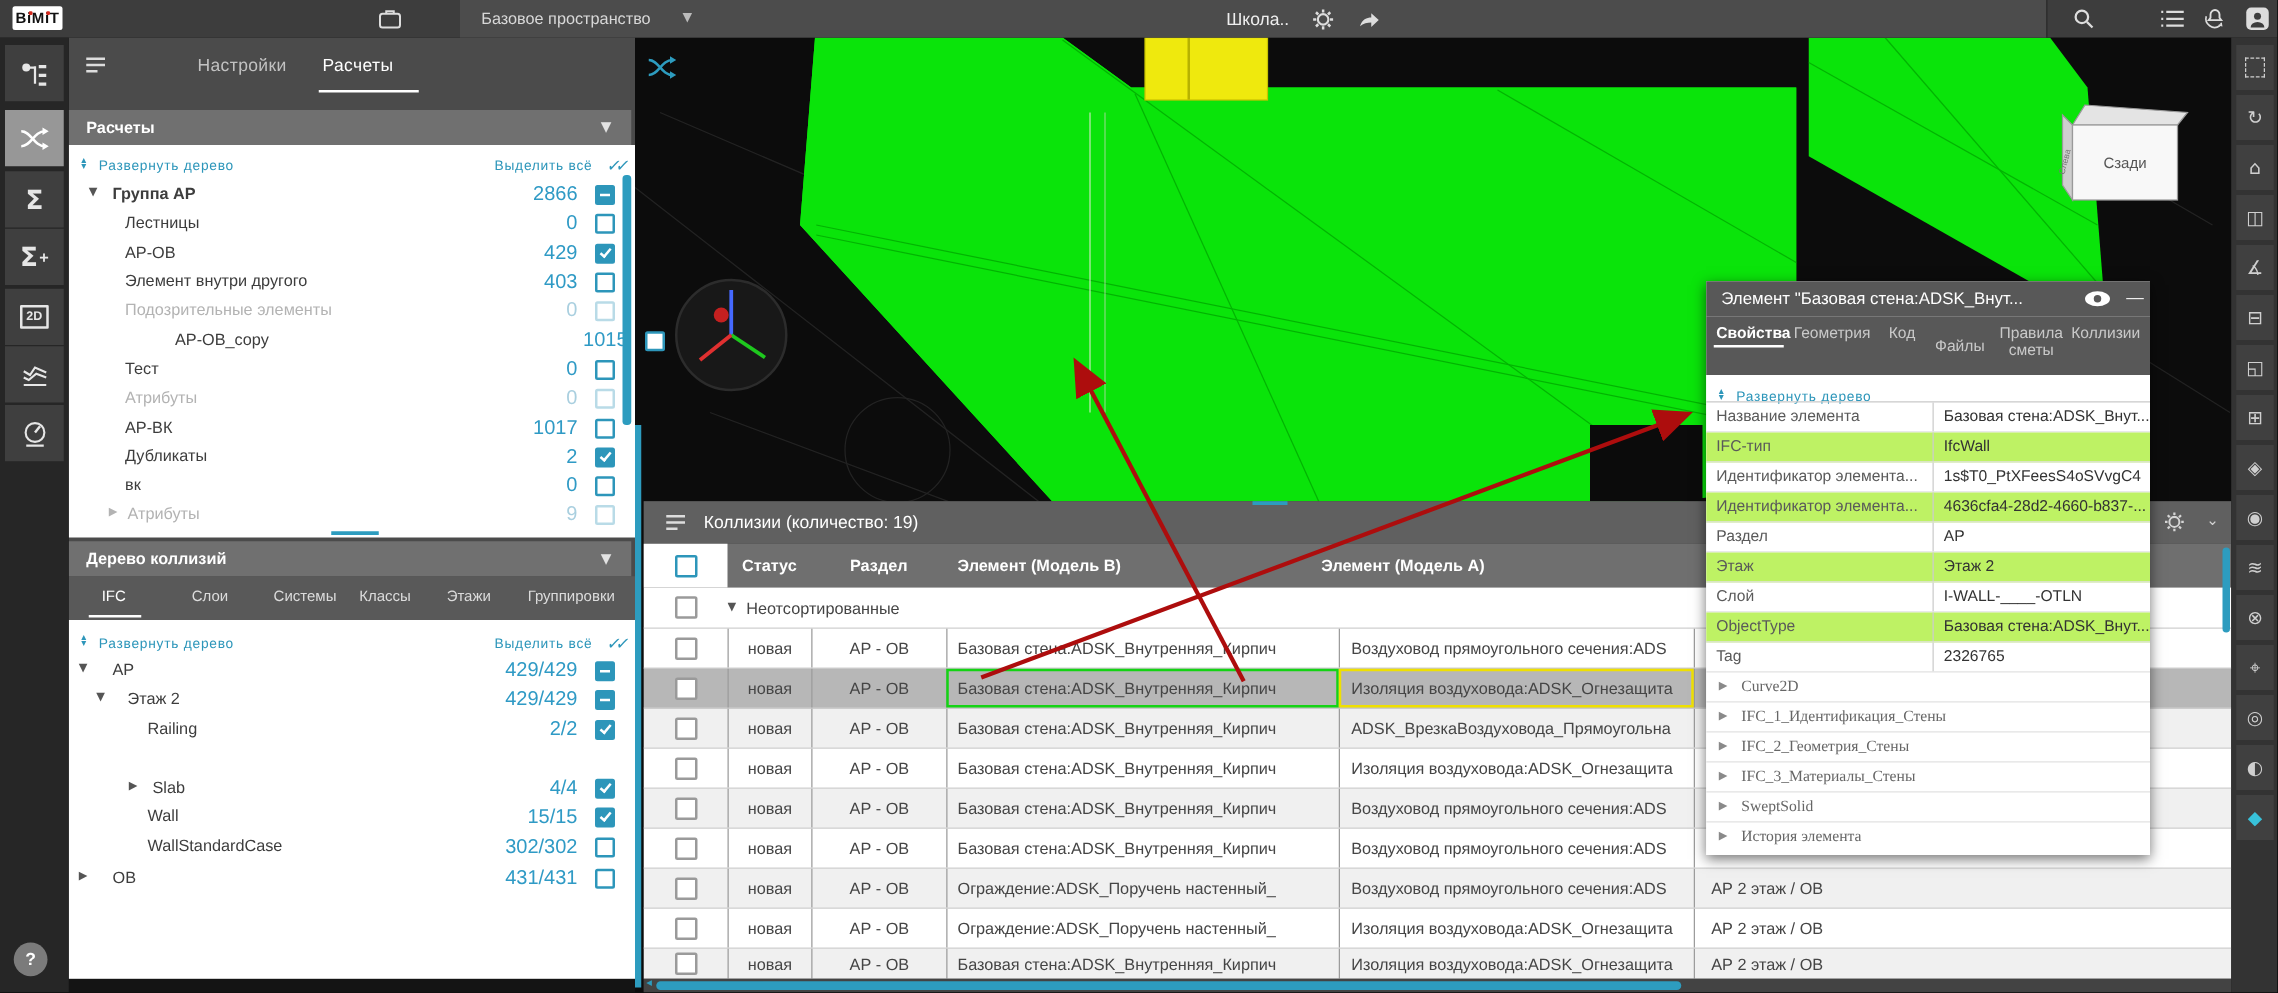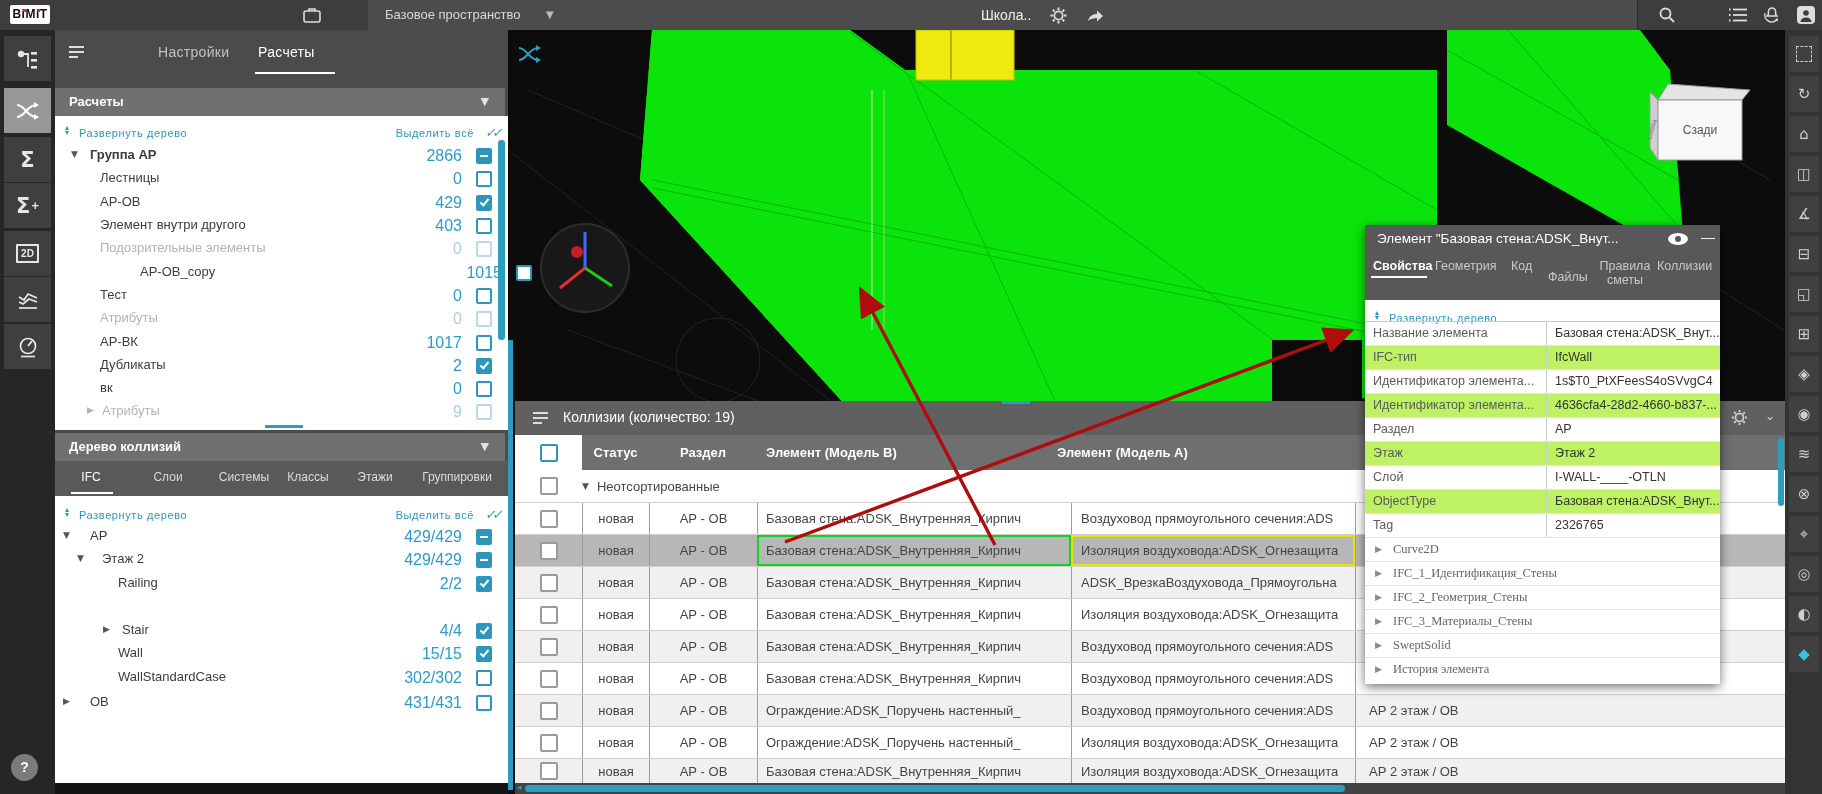--- a/index.html
+++ b/index.html
@@ -393,21 +393,21 @@
           <span class="tct">429/429</span>
           <span class="cb minus"></span>
         </div>
       <div class="trw" style="top:76px;">
           <span class="tlb" style="left:63px;">Railing</span>
           <span class="tct">2/2</span>
           <span class="cb checked"></span>
         </div>
       <div class="trw" style="top:123px;">
           <span class="tar uicon" style="left:48px;">▶</span>
-          <span class="tlb" style="left:67px;">Stair</span>
+          <span class="tlb" style="left:67px;">Slab</span>
           <span class="tct">4/4</span>
           <span class="cb checked"></span>
         </div>
       <div class="trw" style="top:146px;">
           <span class="tlb" style="left:63px;">Wall</span>
           <span class="tct">15/15</span>
           <span class="cb checked"></span>
         </div>
       <div class="trw" style="top:170px;">
           <span class="tlb" style="left:63px;">WallStandardCase</span>

